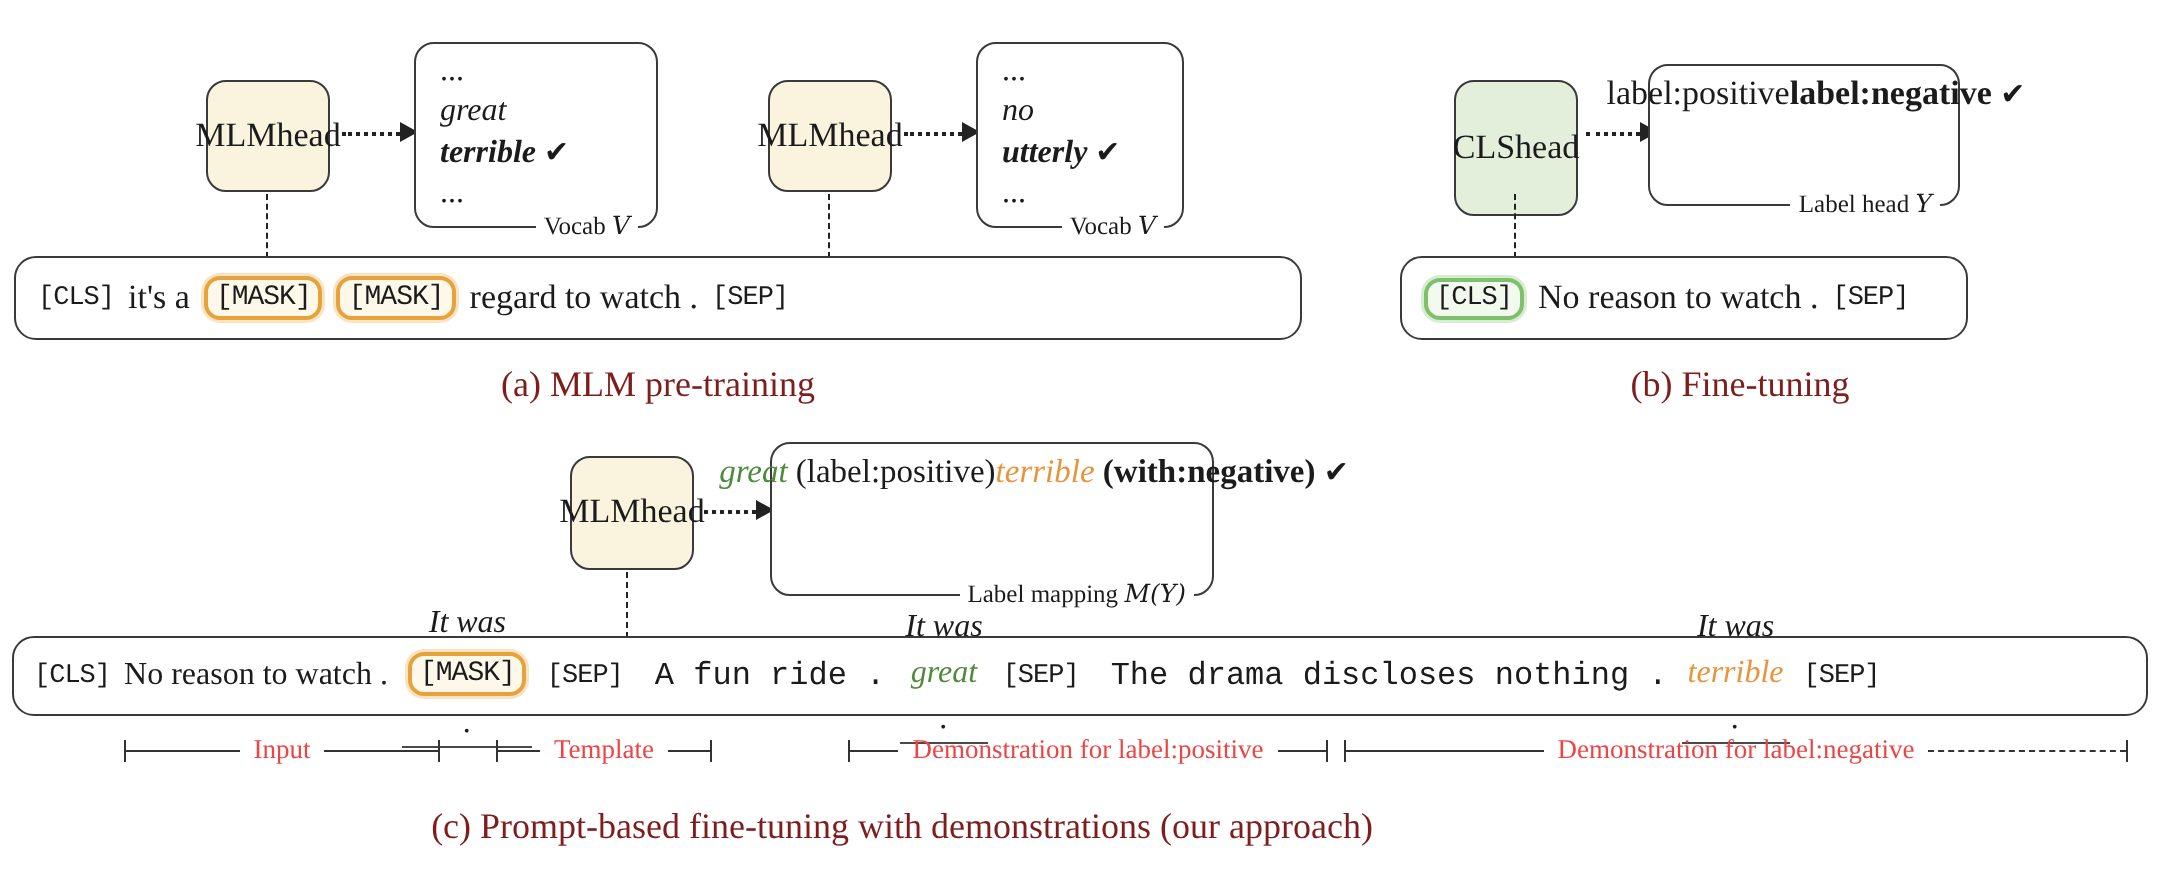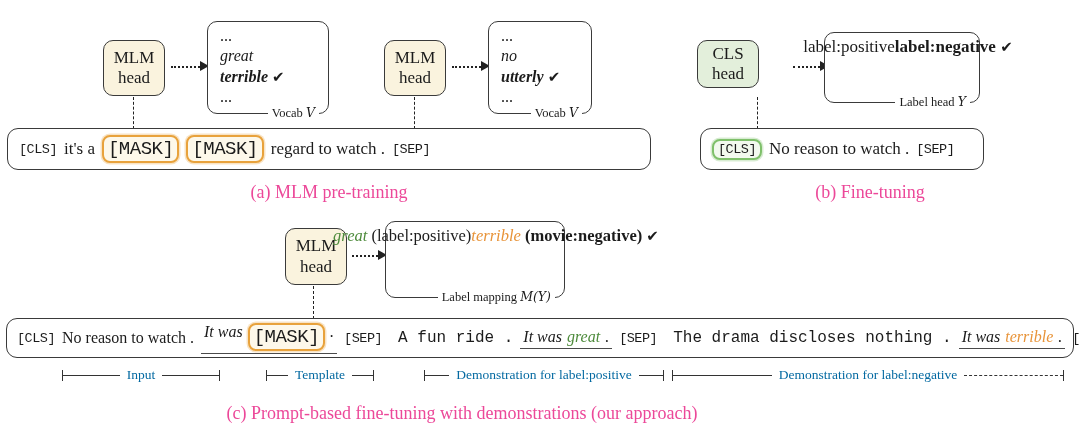--- a/index.html
+++ b/index.html
@@ -1,21 +1,21 @@
 <!DOCTYPE html>
 <html style="--cream-fill: #faf3de; --green-fill: #e3efdb; --orange-accent: #e8a23c; --green-accent: #7fc06b; --green-text: #4e8b3c; --orange-text: #e8943a; --mask-fill: #fdf8ea; --cls-fill: #f2f9ee;"><head>
 <meta charset="utf-8">
 <style>
   html,body{margin:0;padding:0;background:#fff;}
   .fig{position:relative;width:1080px;height:442px;background:#ffffff;
        font-family:"Liberation Serif",serif;color:#1b1b1b;overflow:hidden;}
 
   
   .headbox{position:absolute;box-sizing:border-box;border:1.7px solid #3a3a3a;border-radius:10px;
-           background:var(--cream-fill);display:flex;flex-direction:column;align-items:center;
+           background:var(--cream-fill);display:flex;flex-direction:row;align-items:center;
            justify-content:center;font-size:17px;line-height:1.18;}
   .headbox.green{background:var(--green-fill);}
 
   
   .outbox{position:absolute;box-sizing:border-box;border:1.5px solid #3a3a3a;border-radius:10px;background:#fff;}
   .tag{position:absolute;bottom:-8px;right:9px;background:#fff;padding:0 4px;font-size:12.5px;white-space:nowrap;}
   .sym{font-style:italic;font-family:"DejaVu Serif",serif;}
   .vocab-list{display:flex;flex-direction:column;justify-content:space-between;height:100%;
               box-sizing:border-box;padding:5px 0 7px 12px;font-size:16px;}
   .rows-center{display:flex;flex-direction:row;justify-content:center;height:100%;
@@ -30,70 +30,70 @@
   .harrow{position:absolute;height:0;border-top:2.6px dotted #222;}
   .harrow::after{content:"";position:absolute;right:-9px;top:-7.5px;width:0;height:0;
                  border-left:9px solid #222;border-top:5.5px solid transparent;border-bottom:5.5px solid transparent;}
   .vline{position:absolute;width:0;border-left:1.9px dashed #222;}
 
   
   .sentbox{position:absolute;box-sizing:border-box;border:1.6px solid #3a3a3a;border-radius:11px;background:#fff;
            display:flex;align-items:center;gap:7px;white-space:nowrap;font-size:17px;}
   .tok{font-family:"Liberation Mono",monospace;font-size:13.5px;letter-spacing:-0.5px;}
   .mask{box-sizing:border-box;border:2px solid var(--orange-accent);border-radius:8px;background:var(--mask-fill);
-        padding:1px 4px;font-family:"Liberation Mono",monospace;font-size:19px;letter-spacing:-0.5px;
+        padding:1px 4px;font-family:"Liberation Mono",monospace;font-size:14px;letter-spacing:-0.5px;
         font-style:normal;box-shadow:0 0 0 1.5px rgba(233,162,60,0.3);}
   .clsgreen{box-sizing:border-box;border:2px solid var(--green-accent);border-radius:8px;background:var(--cls-fill);
         padding:1px 4px;font-family:"Liberation Mono",monospace;font-size:13.5px;letter-spacing:-0.5px;
         box-shadow:0 0 0 1.5px rgba(127,192,107,0.3);}
-  .underl{display:inline-flex;gap:5px;border-bottom:1.6px solid #4a4a4a;
-          padding:0 3px 2px 3px;font-style:italic;}
+  .underl{display:inline-flex;align-items:center;gap:5px;border-bottom:1.6px solid #4a4a4a;
+          padding:0 3px 2px 3px;font-style:italic;flex-direction:column;}
   .greenw{color:var(--green-text);font-style:italic;}
   .orangew{color:var(--orange-text);font-style:italic;}
   .seg-gap{margin-left:9px;font-family:Liberation Mono, monospace;}
 
   
-  .caption{position:absolute;text-align:center;font-size:18px;color:#ec4899;}
-
-  
-  .span-bracket{position:absolute;display:flex;align-items:center;height:18px;font-size:13.5px;color:#0369a1;}
+  .caption{position:absolute;text-align:center;font-size:18px;color:#7f1d1d;}
+
+  
+  .span-bracket{position:absolute;display:flex;align-items:center;height:18px;font-size:13.5px;color:#ef4444;}
   .tick{width:1.4px;height:11px;background:#333;flex:0 0 auto;}
   .bline{flex:1 1 auto;height:0;border-top:1.4px solid #333;}
   .bline.dashed{border-top-style:dashed;}
   .span-label{padding:0 7px;white-space:nowrap;}
 
   
   .pa-head1{left:103px;top:40px;width:62px;height:56px;}
   .pa-harrow1{left:171px;top:66px;width:29px;}
   .pa-vocab1{left:207px;top:21px;width:122px;height:93px;}
   .pa-vline1{left:133px;top:97px;height:32px;}
   .pa-head2{left:384px;top:40px;width:62px;height:56px;}
   .pa-harrow2{left:452px;top:66px;width:29px;}
   .pa-vocab2{left:488px;top:21px;width:104px;height:93px;}
   .pa-vline2{left:414px;top:97px;height:32px;}
   .pa-sent{left:7px;top:128px;width:644px;height:42px;padding:0 11px;}
   .pa-caption{left:7px;top:182px;width:644px;}
 
-  .pb-head{left:697px;top:40px;width:62px;height:48px;}
+  .pb-head{left:727px;top:40px;width:62px;height:68px;}
   .pb-harrow{left:793px;top:66px;width:27px;}
   .pb-box{left:824px;top:32px;width:156px;height:71px;}
   .pb-vline{left:757px;top:97px;height:32px;}
   .pb-sent{left:700px;top:128px;width:284px;height:42px;padding:0 11px;}
   .pb-caption{left:728px;top:182px;width:284px;}
 
   .pc-head{left:285px;top:228px;width:62px;height:57px;}
   .pc-harrow{left:352px;top:255px;width:26px;}
-  .pc-box{left:385px;top:221px;width:180px;height:77px;padding-left:28px;}
+  .pc-box{left:385px;top:221px;width:222px;height:77px;padding-left:28px;}
   .pc-vline{left:313px;top:286px;height:33px;}
   .pc-sent{left:6px;top:318px;width:1068px;height:40px;padding:0 10px;font-size:16px;gap:7px;}
   .sp-input{left:62px;top:366px;width:158px;}
-  .sp-template{left:224px;top:366px;width:108px;padding-left:42px;}
+  .sp-template{left:206px;top:366px;width:108px;padding-left:42px;}
   .sp-demopos{left:424px;top:366px;width:240px;}
   .sp-demoneg{left:672px;top:366px;width:392px;}
-  .pc-caption{left:12px;top:403px;width:900px;}
+  .pc-caption{left:1px;top:403px;width:900px;}
 </style>
 </head>
 <body>
 
 <div class="fig">
 
   <div class="headbox pa-head1">
     <span>MLM</span>
     <span>head</span>
   </div>
@@ -162,21 +162,21 @@
   <div class="headbox pc-head">
     <span>MLM</span>
     <span>head</span>
   </div>
   <div class="harrow pc-harrow"></div>
   <div class="vline pc-vline"></div>
 
   <div class="outbox pc-box">
     <div class="rows-center map">
       <span><span class="greenw">great</span> <span>(label:positive)</span></span>
-      <span><span class="orangew">terrible</span> <span class="bold">(movie:negative)</span> <span class="check">✔</span></span>
+      <span><span class="orangew">terrible</span> <span class="bold">(with:negative)</span> <span class="check">✔</span></span>
     </div>
     <span class="tag"><span>Label mapping</span> <span class="sym">M(Y)</span></span>
   </div>
 
   <div class="sentbox pc-sent">
     <span class="tok">[CLS]</span>
     <span>No reason to watch .</span>
     <span class="underl">
       <span>It was</span>
       <span class="mask">[MASK]</span>

